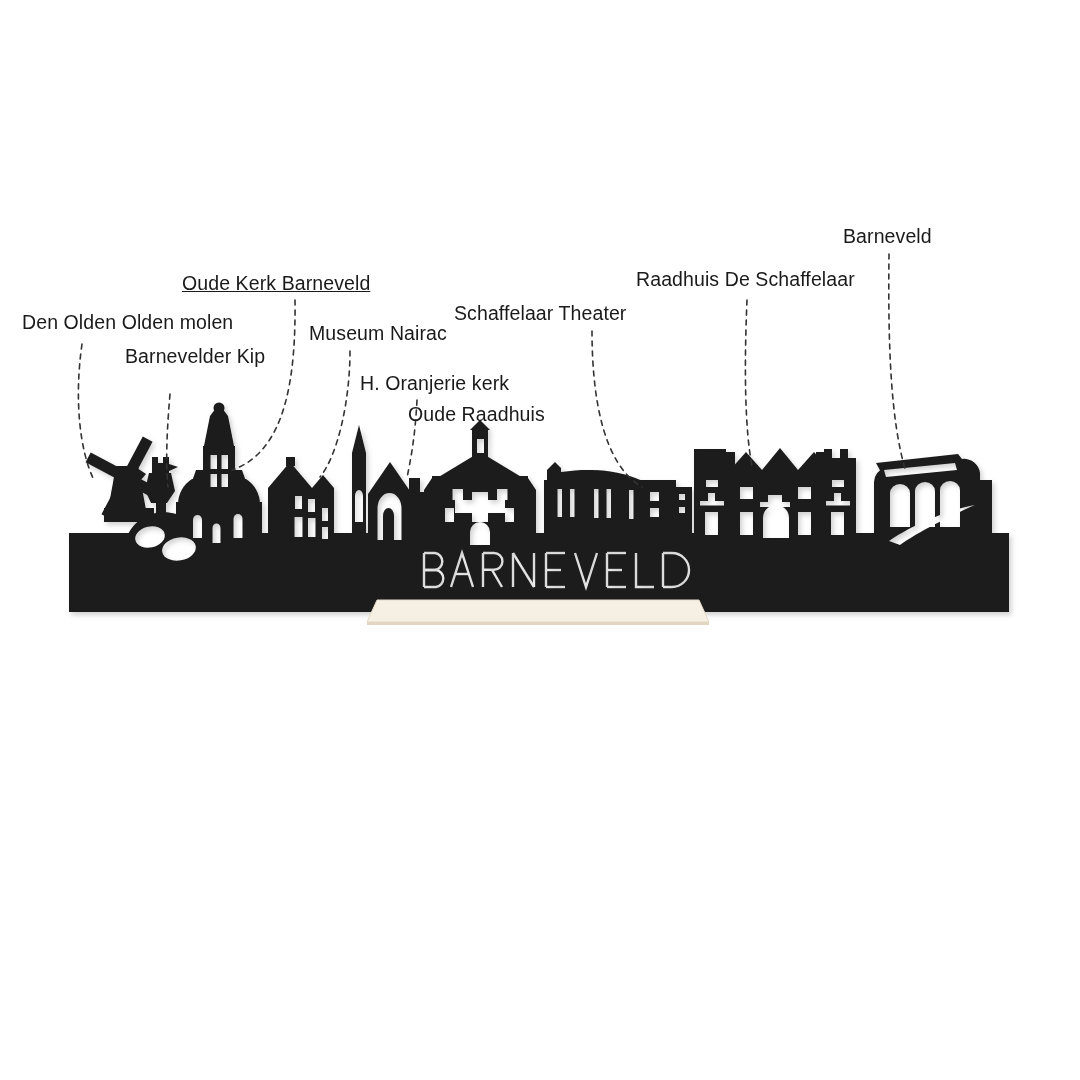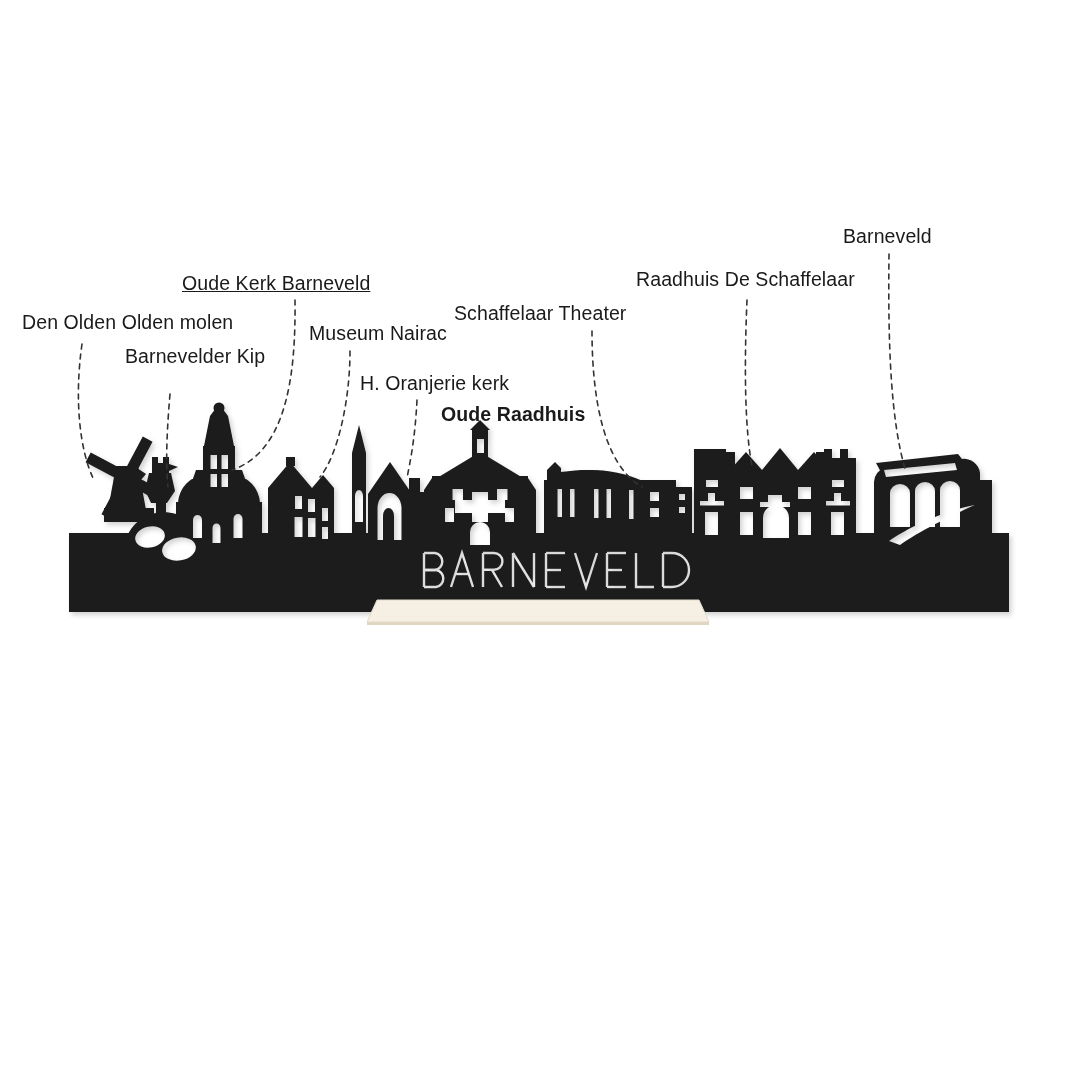--- a/index.html
+++ b/index.html
@@ -261,18 +261,18 @@
       <path d="M747,300 C744,370 745,430 752,466"></path>
       <path d="M889,254 C888,340 890,420 906,472"></path>
     </g>
   </svg>
 
   <div class="label" style="left:22px; top:311px;">Den Olden Olden molen</div>
   <div class="label" style="left:105px; top:345px;margin-left:20px;">Barnevelder Kip</div>
   <div class="label" style="left:182px; top:272px;text-decoration:underline;">Oude Kerk Barneveld</div>
   <div class="label" style="left:309px; top:322px;">Museum Nairac</div>
   <div class="label" style="left:360px; top:372px;">H. Oranjerie kerk</div>
-  <div class="label" style="left:441px; top:403px;font-weight:bold;">Oude Raadhuis</div>
+  <div class="label" style="left:408px; top:403px;">Oude Raadhuis</div>
   <div class="label" style="left:454px; top:302px;">Schaffelaar Theater</div>
   <div class="label" style="left:636px; top:268px;">Raadhuis De Schaffelaar</div>
   <div class="label" style="left:843px; top:225px;">Barneveld</div>
 
 </div>
 
 </body></html>

